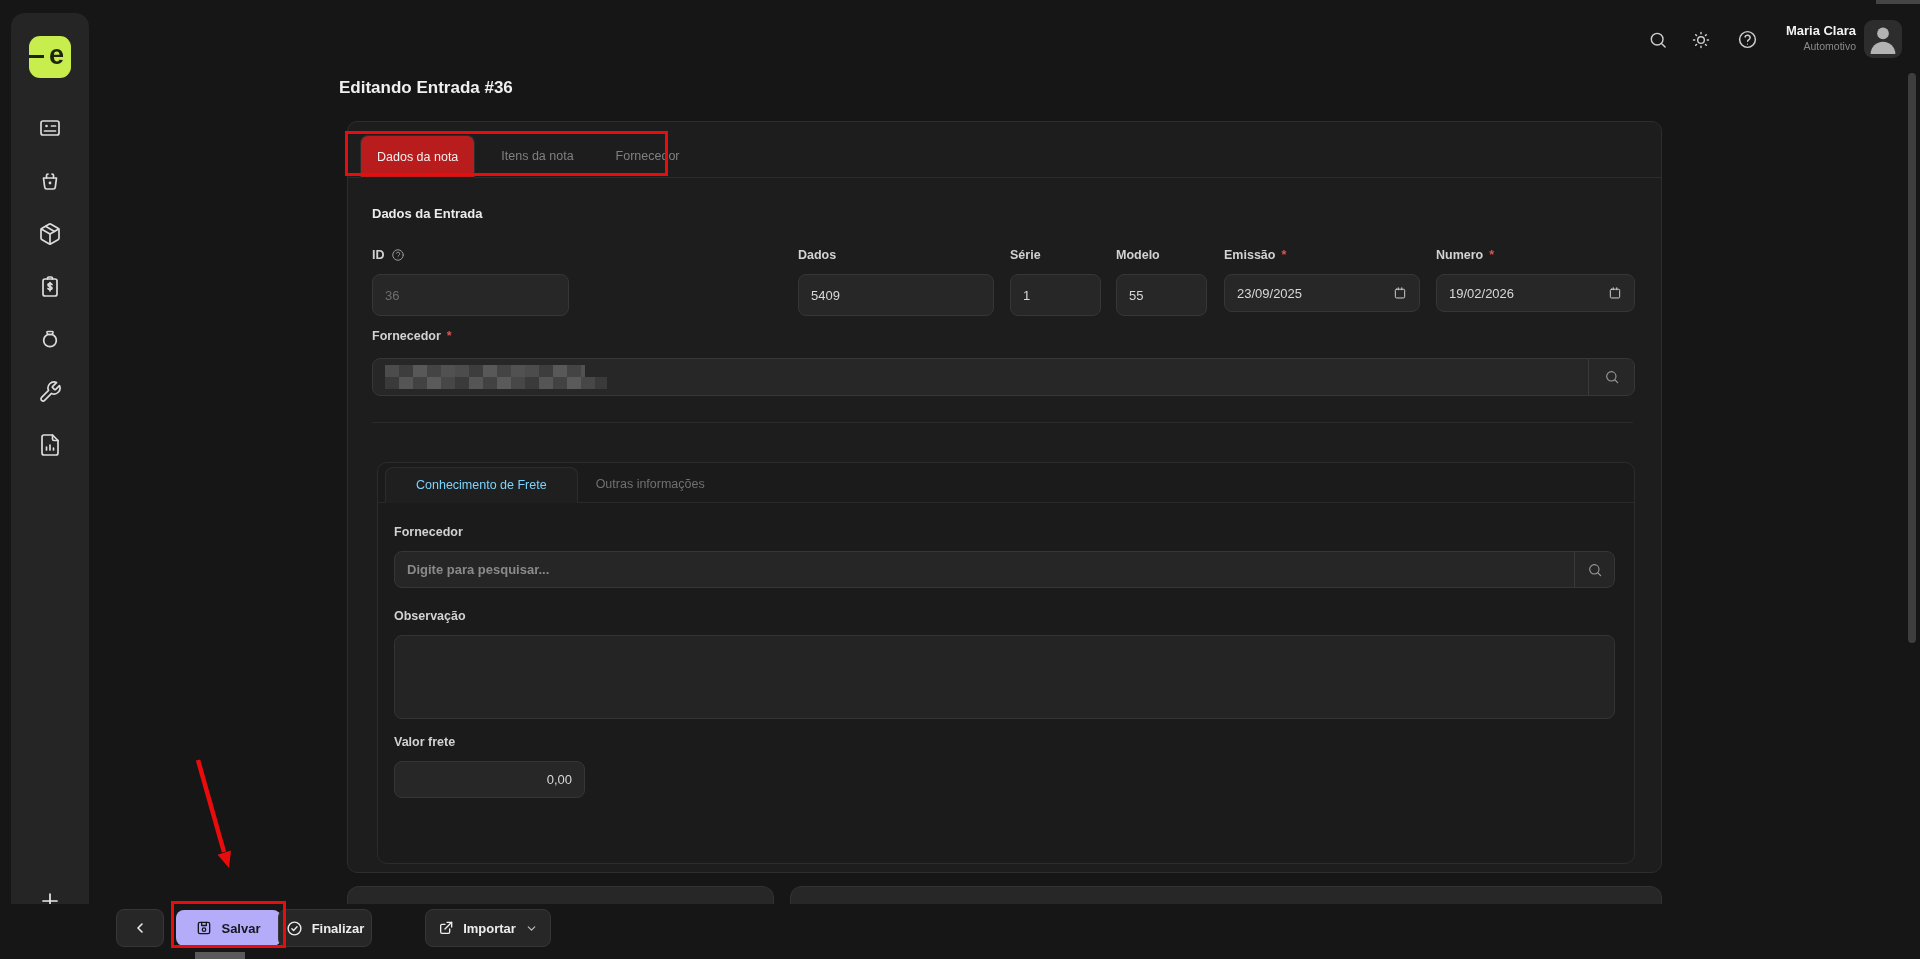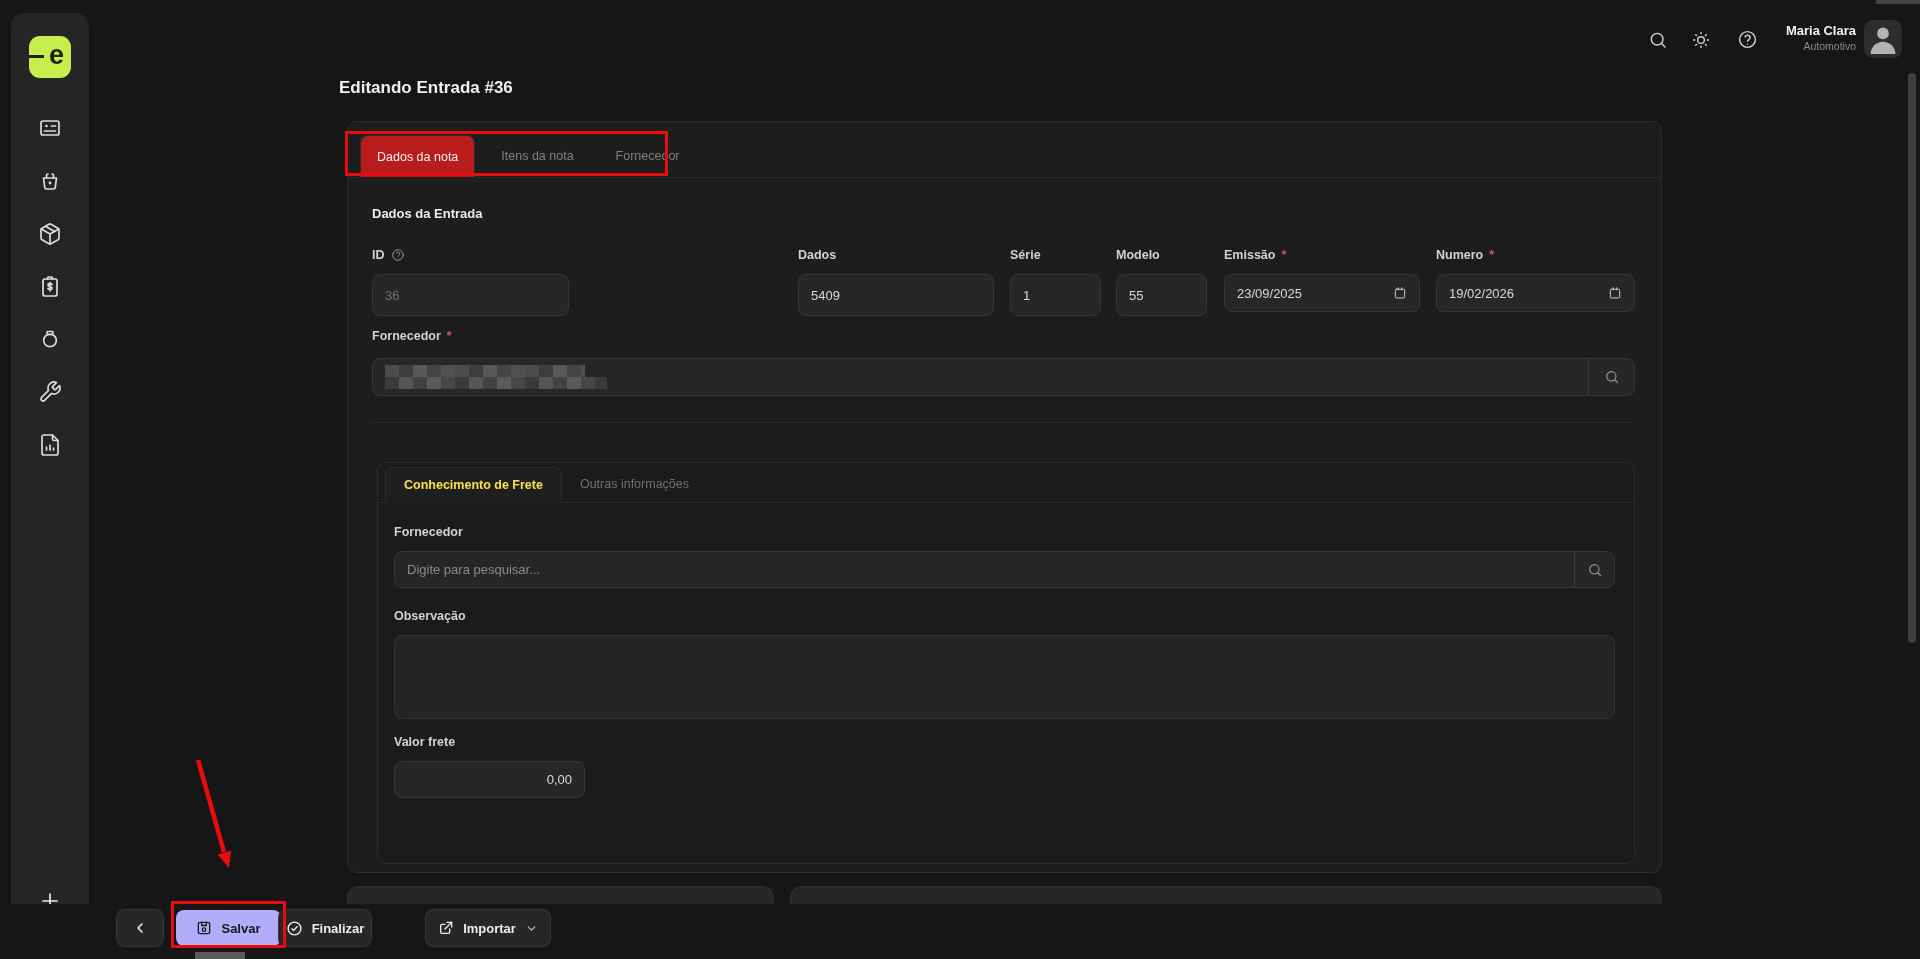--- a/index.html
+++ b/index.html
@@ -47,21 +47,21 @@
   .redact { width:212px; }
   .redact .r1, .redact .r2 { height:12px; background-size:70px 12px; }
   .redact .r1 { width:200px; background-image:linear-gradient(90deg,#4c4c4c 0 14px,#3d3d3d 14px 28px,#585858 28px 42px,#444 42px 56px,#515151 56px 70px); }
   .redact .r2 { width:222px; background-image:linear-gradient(90deg,#3a3a3a 0 14px,#555 14px 28px,#424242 28px 42px,#5a5a5a 42px 56px,#474747 56px 70px); }
 
   .divider { position:absolute; left:24px; right:28px; top:300px; height:1px; background:#2a2a2a; }
 
   
   .innercard { position:absolute; left:29px; top:340px; width:1258px; height:402px; background:#1b1b1b; border:1px solid #2c2c2c; border-radius:10px; }
   .itabbar { position:absolute; left:0; top:0; width:100%; height:40px; border-bottom:1px solid #2a2a2a; display:flex; align-items:flex-end; padding-left:7px; }
-  .itab-active { height:36px; margin-bottom:-1px; display:flex; align-items:center; padding:0 18px; background:#1f1f1f; border:1px solid #2c2c2c; border-bottom:1px solid #1f1f1f; border-radius:8px 8px 0 0; font-size:12.5px; font-weight:700; color:#fde047; cursor:pointer; }
+  .itab-active { height:36px; margin-bottom:-1px; display:flex; align-items:center; padding:0 30px; background:#1f1f1f; border:1px solid #2c2c2c; border-bottom:1px solid #1f1f1f; border-radius:8px 8px 0 0; font-size:12.5px; font-weight:400; color:#7dd3fc; cursor:pointer; }
   .itab-idle { height:36px; display:flex; align-items:center; padding:0 18px; font-size:12.5px; color:#707070; cursor:pointer; }
   .txtarea { position:absolute; left:16px; top:172px; width:1221px; height:84px; background:#242424; border:1px solid #343434; border-radius:8px; resize:none; outline:none; color:#d8d8d8; font-family:"Liberation Sans",sans-serif; font-size:13px; padding:8px 12px; }
   .inp-ph::placeholder { color:#8a8a8a; }
 
   
   .pcard { position:absolute; height:20px; background:#272727; border:1px solid #323232; border-bottom:none; border-radius:12px 12px 0 0; }
   .footer { position:absolute; left:0; top:904px; width:1920px; height:55px; background:#161616; z-index:10; }
   .btn { position:absolute; top:5px; height:38px; display:flex; align-items:center; justify-content:center; gap:9px; background:#272727; border:1px solid #363636; border-radius:8px; color:#ededed; font-size:13px; font-weight:600; cursor:pointer; }
   .btn-save { background:#b5acf9; border:none; color:#16161e; top:6px; height:36px; }
   .graybit { position:absolute; left:195px; top:48px; width:50px; height:7px; background:#5a5a5a; }
@@ -256,21 +256,21 @@
       <div class="itabbar">
         <div class="itab-active">Conhecimento de Frete</div>
         <div class="itab-idle">Outras informações</div>
       </div>
 
       <div class="flabel" style="left:16px;top:62px">
           <span>Fornecedor</span>
         </div>
       <div class="searchwrap" style="left:16px;top:88px;width:1221px;height:37px;background:#262626">
         <div class="sw-body" style="padding:0">
-          <input class="inp inp-ph" style="position: static; width: 100%; height: 100%; background: transparent; border: none;" placeholder="Digite para pesquisar...">
+          <input class="inp inp-ph" style="position: static; width: 100%; height: 100%; background: transparent; border: none; font-weight: bold;" placeholder="Digite para pesquisar...">
         </div>
         <div class="sw-btn" style="width:40px">
           <svg class="ic" width="16" height="16" viewBox="0 0 24 24">
             <circle cx="11" cy="11" r="7"></circle>
               <path d="m16.5 16.5 4 4"></path>
           </svg>
         </div>
       </div>
 
       <div class="flabel" style="left:16px;top:146px">

